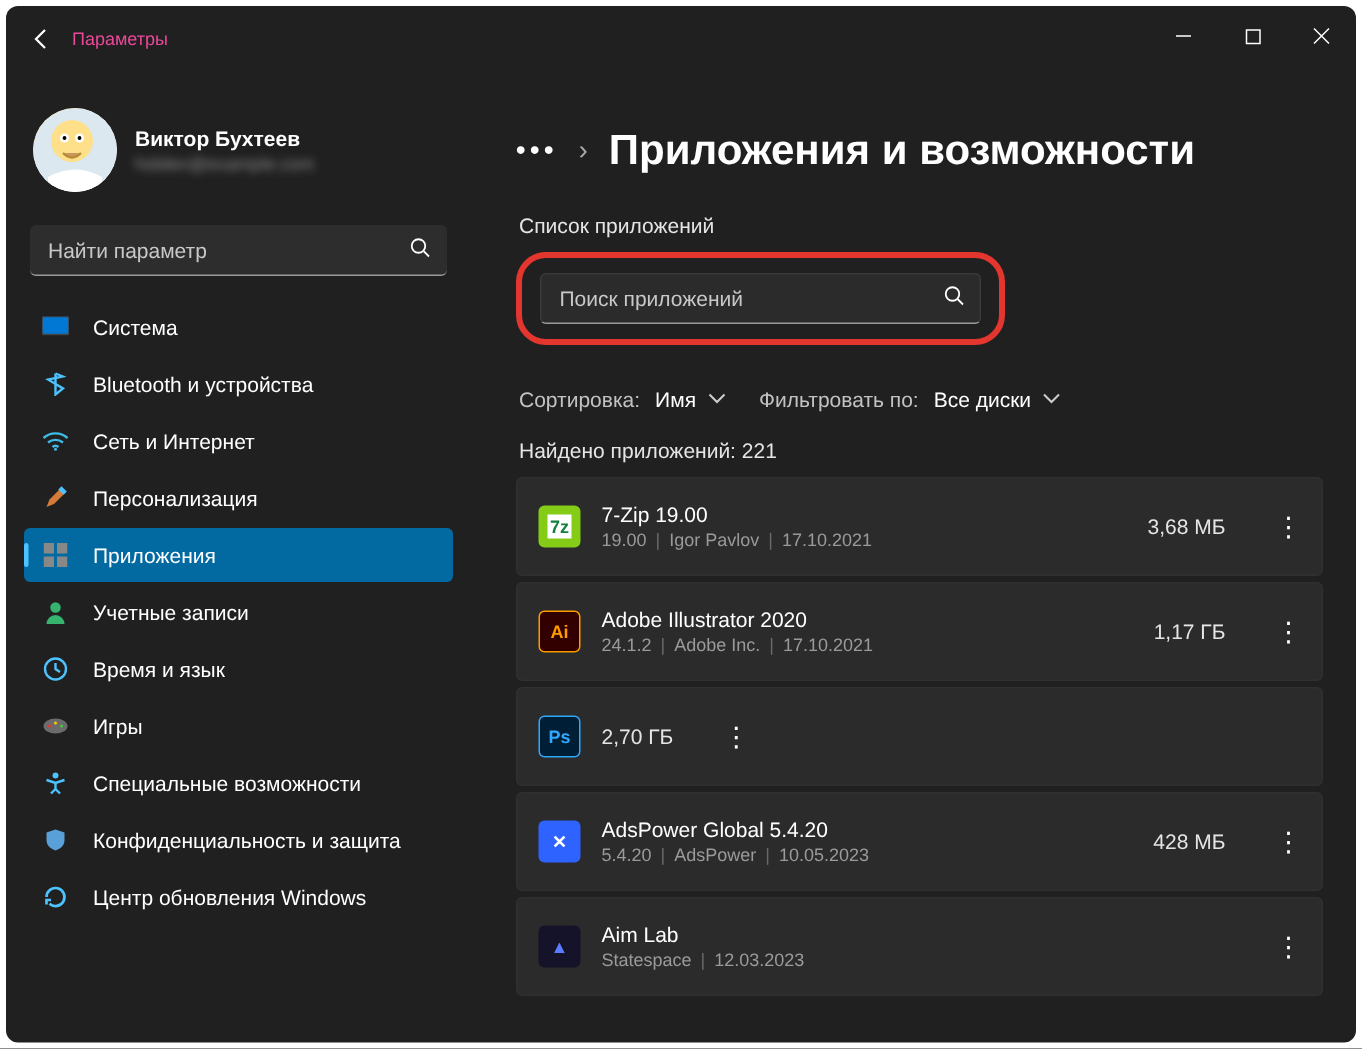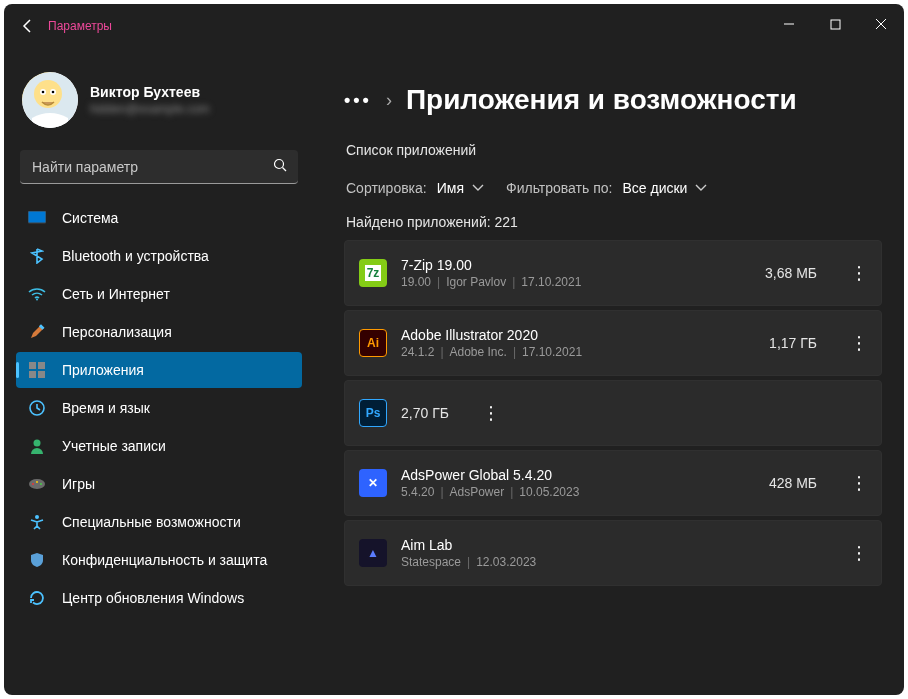--- a/index.html
+++ b/index.html
@@ -242,34 +242,34 @@
                 <rect x="9" y="0" width="7" height="7" fill="#888"></rect>
                 <rect x="0" y="9" width="7" height="7" fill="#888"></rect>
                 <rect x="9" y="9" width="7" height="7" fill="#888"></rect>
               </svg>
             </span>
           <span>Приложения</span>
         </div>
         <div class="nav-item">
           <span class="nav-icon">
               <svg width="16" height="16" viewBox="0 0 16 16">
+                <circle cx="8" cy="5" r="3.5" fill="#36b36e"></circle>
+                <path d="M2 16 a6 6 0 0 1 12 0 z" fill="#36b36e"></path>
+              </svg>
+            </span>
+          <span>Учетные записи</span>
+        </div>
+        <div class="nav-item">
+          <span class="nav-icon">
+              <svg width="16" height="16" viewBox="0 0 16 16">
                 <circle cx="8" cy="8" r="7" fill="none" stroke="#4cc2ff" stroke-width="1.6"></circle>
                 <path d="M8 4 v4 l3 2" stroke="#4cc2ff" stroke-width="1.6" fill="none"></path>
               </svg>
             </span>
           <span>Время и язык</span>
-        </div>
-        <div class="nav-item">
-          <span class="nav-icon">
-              <svg width="16" height="16" viewBox="0 0 16 16">
-                <circle cx="8" cy="5" r="3.5" fill="#36b36e"></circle>
-                <path d="M2 16 a6 6 0 0 1 12 0 z" fill="#36b36e"></path>
-              </svg>
-            </span>
-          <span>Учетные записи</span>
         </div>
         <div class="nav-item">
           <span class="nav-icon">
               <svg width="18" height="14" viewBox="0 0 18 14">
                 <ellipse cx="9" cy="7" rx="8" ry="5" fill="#6b6b6b"></ellipse>
                 <circle cx="5" cy="7" r="1" fill="#e33"></circle>
                 <circle cx="13" cy="7" r="1" fill="#4c4"></circle>
                 <circle cx="9" cy="5" r="1" fill="#fc0"></circle>
               </svg>
             </span>
@@ -307,20 +307,31 @@
     <div class="main">
 
       <div class="breadcrumb-row">
         <span class="ellipsis-btn">•••</span>
         <span class="chevron">›</span>
         <span class="page-title">Приложения и возможности</span>
       </div>
 
       <div class="section-label">Список приложений</div>
 
+      <div class="app-search-wrap">
+        <div class="app-search">
+          <input type="text" placeholder="Поиск приложений" style="">
+          <span class="search-i">
+            <svg width="15" height="15" viewBox="0 0 15 15">
+                <circle cx="6" cy="6" r="4.5" stroke="#fff" fill="none" stroke-width="1.2"></circle>
+                <line x1="9.5" y1="9.5" x2="13" y2="13" stroke="#fff" stroke-width="1.2"></line>
+              </svg>
+          </span>
+        </div>
+      </div>
 
       <div class="filters">
         <span class="dd">
           <span class="lbl">Сортировка:</span>
           <span class="val">Имя</span>
           <svg width="12" height="8">
               <path d="M1 1 L6 6 L11 1" stroke="#ccc" fill="none" stroke-width="1.4"></path>
             </svg>
         </span>
         <span class="dd">

